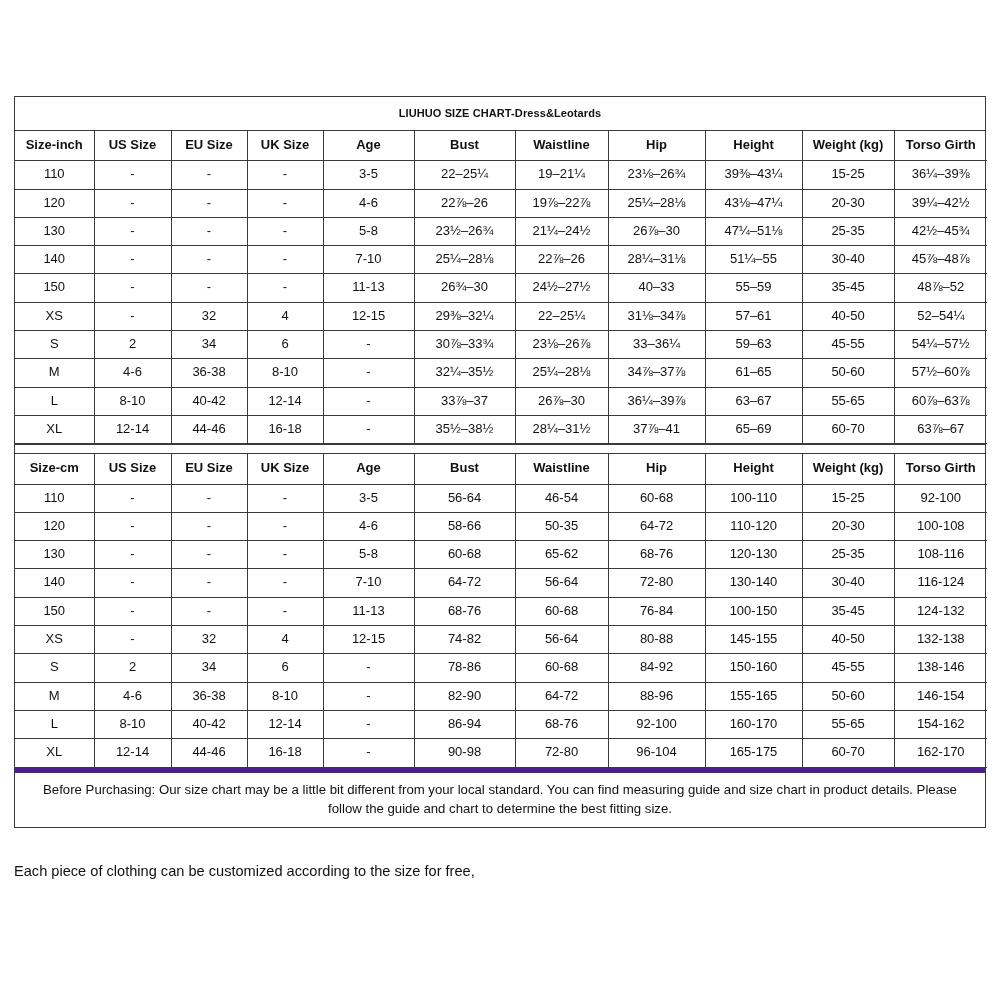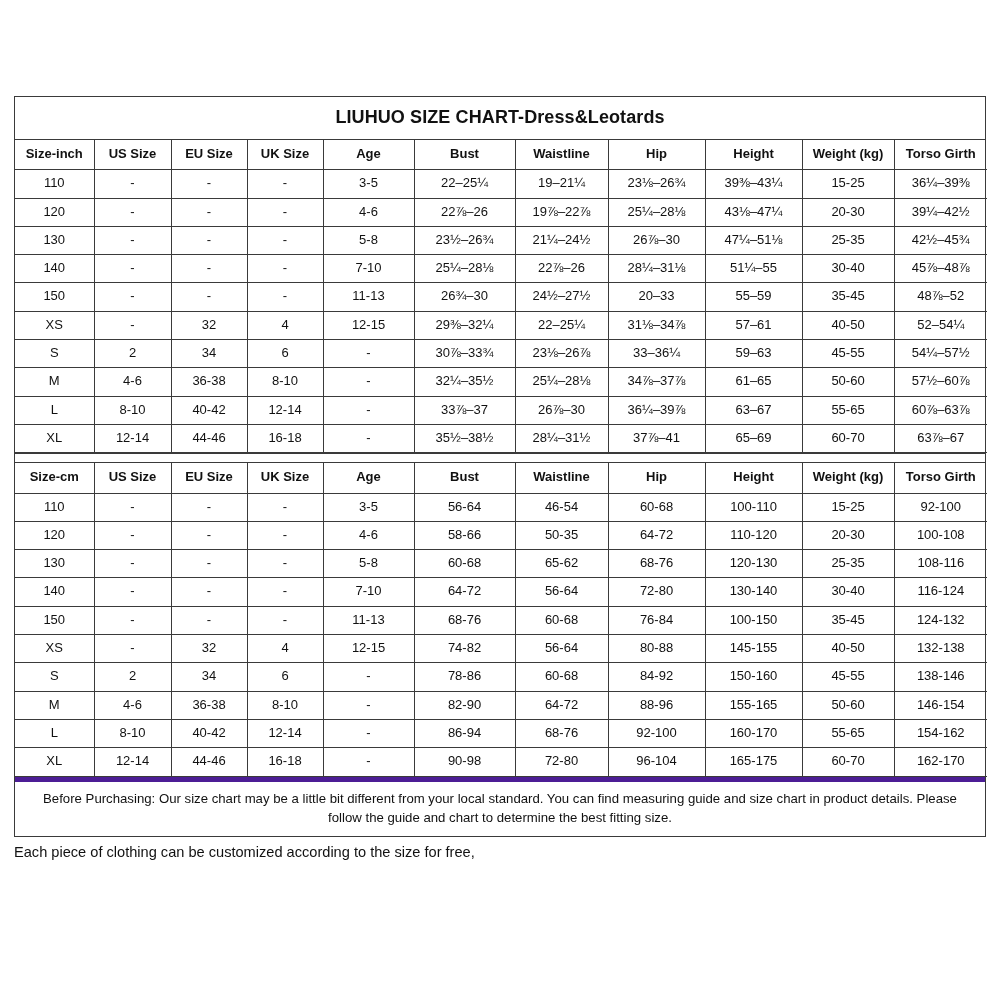--- a/index.html
+++ b/index.html
@@ -25,21 +25,21 @@
     left: 14px;
     top: 96px;
     width: 972px;
     border: 1px solid #3a3a3a;
     box-sizing: border-box;
     background: #fff;
   }
   .chart-title {
     text-align: center;
     font-weight: bold;
-    font-size: 18px;
+    font-size: 11px;
     padding: 10px 0 11px 0;
     border-bottom: 1px solid #3a3a3a;
     letter-spacing: 0.1px;
   }
   table.size {
     width: 100%;
     border-collapse: collapse;
     table-layout: fixed;
   }
   table.size td, table.size th {
@@ -76,21 +76,21 @@
   .note {
     font-size: 13.2px;
     text-align: center;
     padding: 7px 12px 9px 12px;
     line-height: 1.45;
     border-top: 5px solid #4c1d95;
   }
   .footer {
     position: absolute;
     left: 14px;
-    top: 843px;
+    top: 862px;
     width: 972px;
   }
   .footer p {
     margin: 0 0 24px 0;
     font-size: 14.6px;
     line-height: 1.3;
   }
   
   col.c0 { width: 79px; }
   col.c1 { width: 77px; }
@@ -196,21 +196,21 @@
           <td>45⅞–48⅞</td>
         </tr>
         <tr>
           <td>150</td>
           <td>-</td>
           <td>-</td>
           <td>-</td>
           <td>11-13</td>
           <td>26¾–30</td>
           <td>24½–27½</td>
-          <td>20–33</td>
+          <td>40–33</td>
           <td>55–59</td>
           <td>35-45</td>
           <td>48⅞–52</td>
         </tr>
         <tr>
           <td>XS</td>
           <td>-</td>
           <td>32</td>
           <td>4</td>
           <td>12-15</td>

